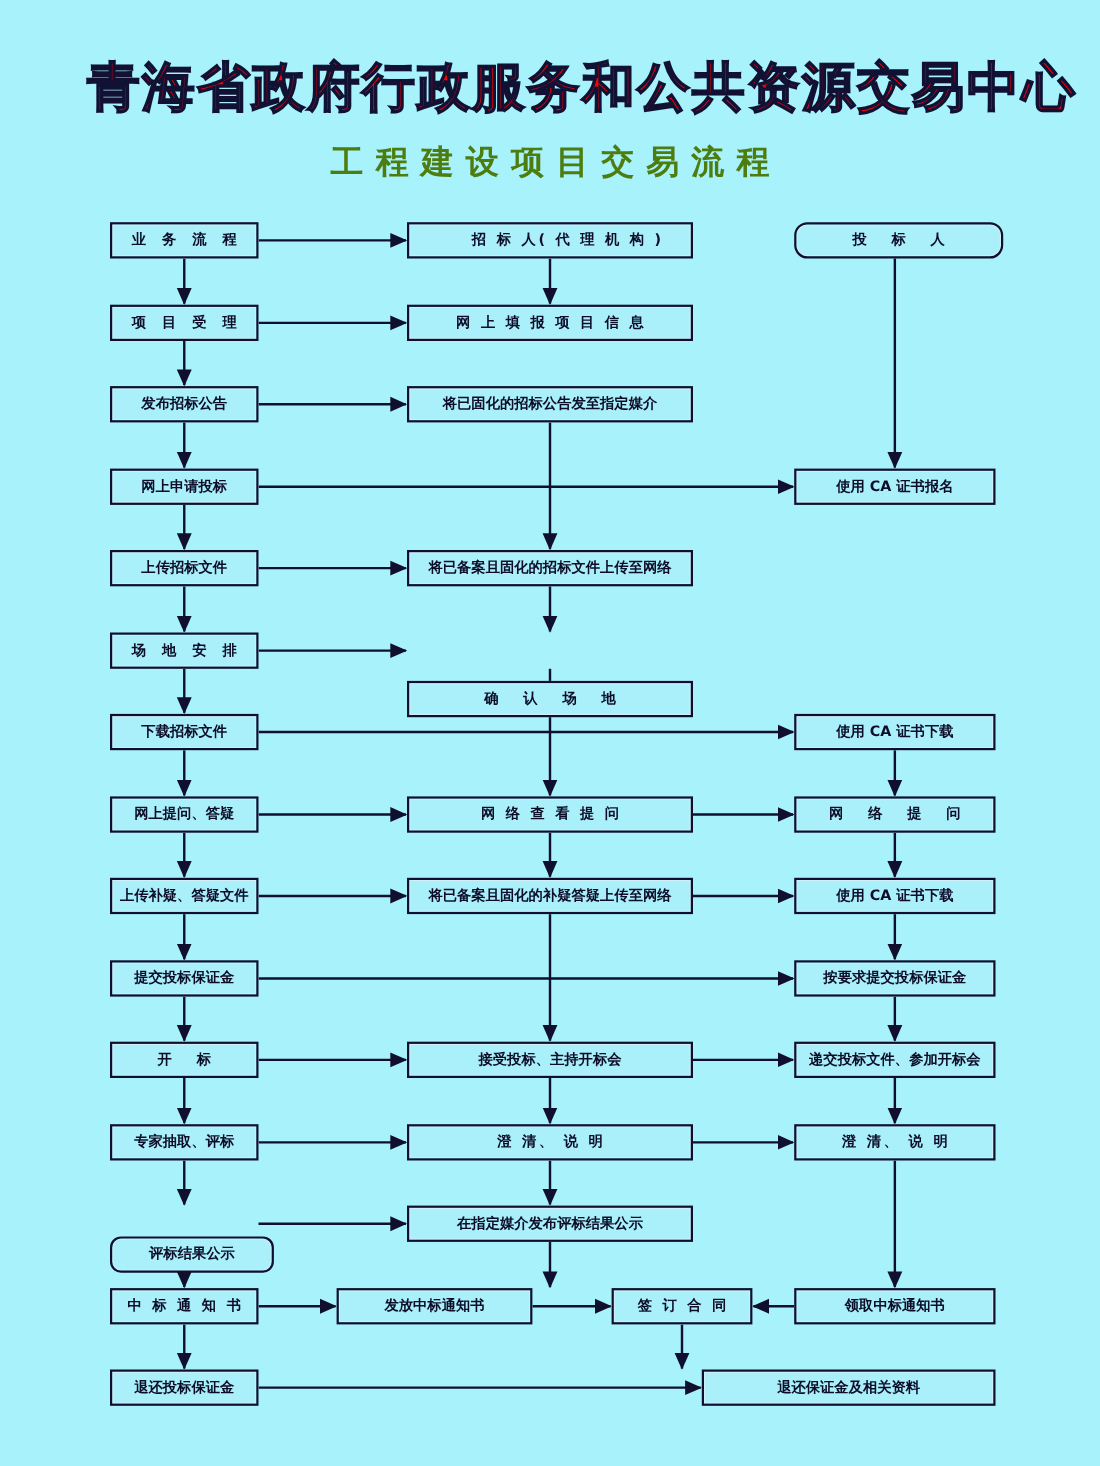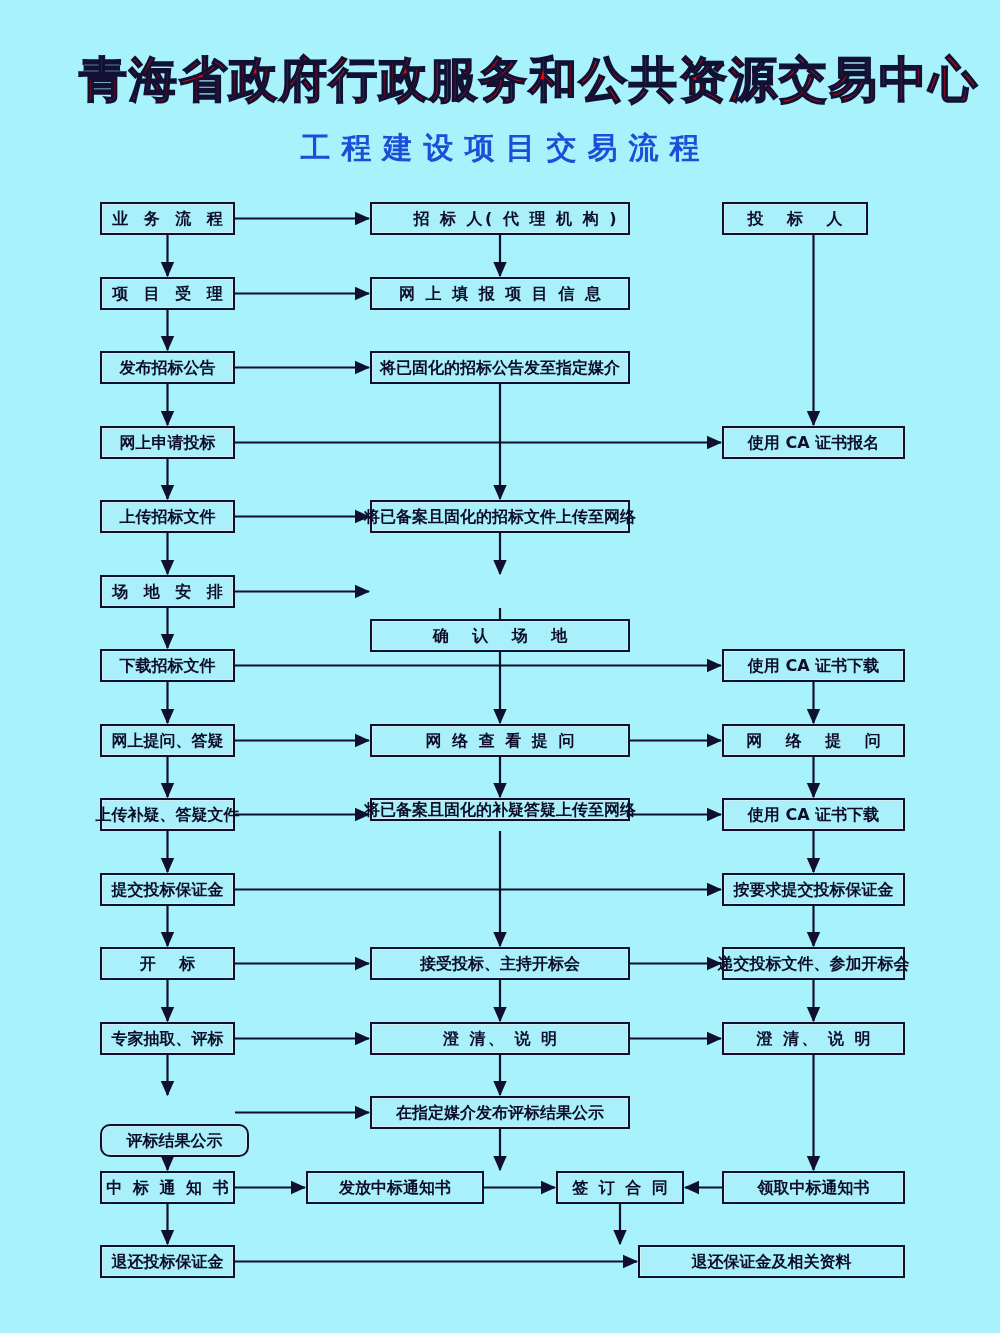--- a/index.html
+++ b/index.html
@@ -19,37 +19,37 @@
     color:#ff0000;
     letter-spacing:2px;
     -webkit-text-stroke:1.5px #111133;
     text-shadow:0 0 1px #111133;
     font-family:"DejaVu Sans","Liberation Sans",sans-serif;
     padding-left:29px;
   }
   #title-sub{
     top:128px;
     font-size:30px;line-height:40px;font-weight:bold;
-    color:#1d4ed8;
+    color:#4d7c0f;
     letter-spacing:11px;
     text-indent:11px;
   }
 
   svg#wires{position:absolute;left:0;top:0;width:1000px;height:1333px;overflow:visible;}
 
   .node{
     position:absolute;
     box-sizing:border-box;
     background:#a9f0fb;
     border:2px solid #10102e;
     box-shadow:0 0 0 1px #cfeff7 inset;
     display:flex;align-items:center;justify-content:center;
     color:#0d0d28;
     font-weight:bold;
-    font-size:16px;
+    font-size:13px;
     line-height:1;
     white-space:nowrap;
     text-align:center;
   }
   .node.sp{letter-spacing:5px;text-indent:5px;}
   .node.sp2{letter-spacing:9px;text-indent:9px;}
   .node.sp3{letter-spacing:2.5px;text-indent:2.5px;}
 </style>
 </head>
 <body>
@@ -117,38 +117,38 @@
         <path d="M484,1187.5 L555,1187.5" marker-end="url(#ah)"></path>
         <path d="M722,1187.5 L685,1187.5" marker-end="url(#ah)"></path>
         <path d="M620,1204 L620,1244" marker-end="url(#ah)"></path>
         <path d="M235,1261.5 L637,1261.5" marker-end="url(#ah)"></path>
       </g>
   </svg>
 
   <div id="node-layer">
       <div class="node sp" style="left: 100px; top: 202px; width: 135px; height: 33px;">业 务 流 程</div>
       <div class="node sp3" style="left: 370px; top: 202px; width: 260px; height: 33px; padding-left: 30px;">招 标 人( 代 理 机 构 )</div>
-      <div class="node sp2" style="left: 722px; top: 202px; width: 146px; height: 33px;">投   标   人</div>
+      <div class="node sp2" style="left: 722px; top: 202px; width: 190px; height: 33px; border-radius: 12px;">投   标   人</div>
       <div class="node sp" style="left: 100px; top: 277px; width: 135px; height: 33px;">项 目 受 理</div>
       <div class="node sp3" style="left: 370px; top: 277px; width: 260px; height: 33px;">网 上 填 报 项 目 信 息</div>
       <div class="node" style="left: 100px; top: 351px; width: 135px; height: 33px;">发布招标公告</div>
       <div class="node" style="left: 370px; top: 351px; width: 260px; height: 33px;">将已固化的招标公告发至指定媒介</div>
       <div class="node" style="left: 100px; top: 426px; width: 135px; height: 33px;">网上申请投标</div>
       <div class="node" style="left: 722px; top: 426px; width: 183px; height: 33px;">使用 CA 证书报名</div>
       <div class="node" style="left: 100px; top: 500px; width: 135px; height: 33px;">上传招标文件</div>
       <div class="node" style="left: 370px; top: 500px; width: 260px; height: 33px;">将已备案且固化的招标文件上传至网络</div>
       <div class="node sp" style="left: 100px; top: 575px; width: 135px; height: 33px;">场 地 安 排</div>
       <div class="node sp2" style="left: 370px; top: 575px; width: 260px; height: 33px; margin-top: 44px;">确  认  场  地</div>
       <div class="node" style="left: 100px; top: 649px; width: 135px; height: 33px;">下载招标文件</div>
       <div class="node" style="left: 722px; top: 649px; width: 183px; height: 33px;">使用 CA 证书下载</div>
       <div class="node" style="left: 100px; top: 724px; width: 135px; height: 33px;">网上提问、答疑</div>
       <div class="node sp3" style="left: 370px; top: 724px; width: 260px; height: 33px;">网 络 查 看 提 问</div>
       <div class="node sp2" style="left: 722px; top: 724px; width: 183px; height: 33px;">网  络  提  问</div>
       <div class="node" style="left: 100px; top: 798px; width: 135px; height: 33px;">上传补疑、答疑文件</div>
-      <div class="node" style="left: 370px; top: 798px; width: 260px; height: 23px;">将已备案且固化的补疑答疑上传至网络</div>
+      <div class="node" style="left: 370px; top: 798px; width: 260px; height: 33px;">将已备案且固化的补疑答疑上传至网络</div>
       <div class="node" style="left: 722px; top: 798px; width: 183px; height: 33px;">使用 CA 证书下载</div>
       <div class="node" style="left: 100px; top: 873px; width: 135px; height: 33px;">提交投标保证金</div>
       <div class="node" style="left: 722px; top: 873px; width: 183px; height: 33px;">按要求提交投标保证金</div>
       <div class="node sp2" style="left: 100px; top: 947px; width: 135px; height: 33px;">开    标</div>
       <div class="node" style="left: 370px; top: 947px; width: 260px; height: 33px;">接受投标、主持开标会</div>
       <div class="node" style="left: 722px; top: 947px; width: 183px; height: 33px;">递交投标文件、参加开标会</div>
       <div class="node" style="left: 100px; top: 1022px; width: 135px; height: 33px;">专家抽取、评标</div>
       <div class="node sp3" style="left: 370px; top: 1022px; width: 260px; height: 33px;">澄 清、 说 明</div>
       <div class="node sp3" style="left: 722px; top: 1022px; width: 183px; height: 33px;">澄 清、 说 明</div>
       <div class="node" style="left: 100px; top: 1124px; width: 149px; height: 33px; border-radius: 10px;">评标结果公示</div>

